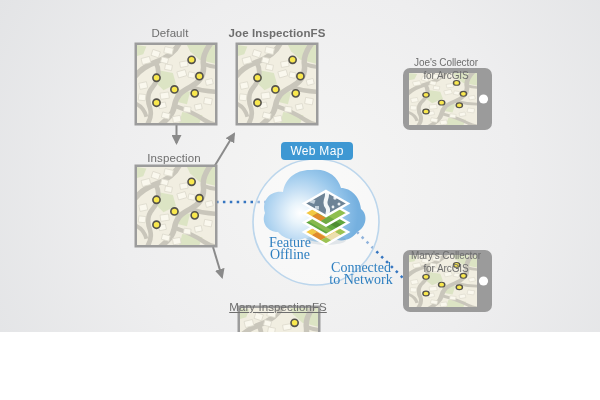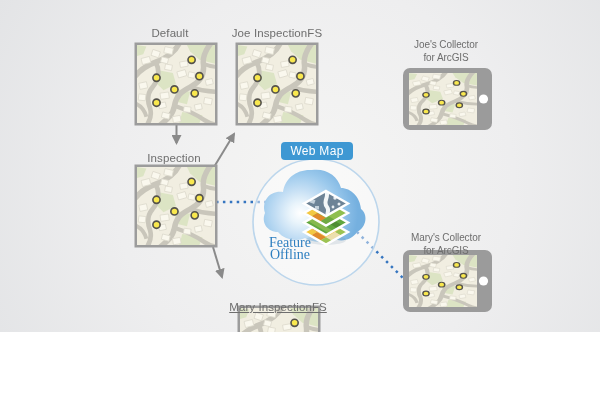--- a/index.html
+++ b/index.html
@@ -2,21 +2,21 @@
 <html style="--canvas_edge: #e3e4e6; --canvas_center: #f5f5f4; --accent: #3e98d3; --accent_text: #2e7fc0; --dotted: #3575c0; --label_text: #6e6e6e; --muted_text: #909090; --arrow: #8a8a8a; --map_border: #9c9c9c; --map_bg: #f1eee1; --map_road: #c9c6bb; --map_green: #dce4c4; --map_building: #faf8ee; --dot_fill: #f9e84e; --dot_stroke: #55534c; --tablet_body: #9b9b9b; --halo_stroke: #bcd6ec;"><head>
 <meta charset="utf-8">
 <style>
   html,body{margin:0;padding:0;}
   #stage{position:relative;width:600px;height:332px;overflow:hidden;
     font-family:"Liberation Sans",sans-serif;
     background:radial-gradient(circle at 50% 55%, var(--canvas_center) 0%, #eeeeef 55%, var(--canvas_edge) 100%);padding-left:28px;}
   .overlay{position:absolute;left:0;top:0;}
   .lbl{position:absolute;transform:translateX(-50%);white-space:nowrap;text-align:center;}
   .map-label{font-size:11.5px;color:var(--label_text);letter-spacing:.1px;}
-  .dev-title{font-size:10px;line-height:13px;color:var(--label_text);letter-spacing:-.1px;}
+  .dev-title{font-size:10px;line-height:13px;color:var(--label_text);letter-spacing:-.1px;margin-top:18px;}
   .dev-status{font-size:8.5px;line-height:12px;color:var(--muted_text);letter-spacing:-.1px;}
   .blue-cap{font-size:14px;line-height:11.5px;color:var(--accent_text);letter-spacing:0;font-family:Liberation Serif, serif;}
   .badge{position:absolute;left:281px;top:142px;width:72px;height:18px;border-radius:4px;
     background:var(--accent);color:#fff;font-size:12px;line-height:18px;text-align:center;letter-spacing:.3px;}
   
   .map-bg{fill:var(--map_bg);}
   .map-green{fill:var(--map_green);}
   .map-road{stroke:var(--map_road);fill:none;}
   .map-bldg{fill:var(--map_building);stroke:#dddacd;stroke-width:1;}
   .map-dot{fill:var(--dot_fill);stroke:var(--dot_stroke);stroke-width:2.1;}
@@ -224,31 +224,35 @@
   <g>
     <rect class="tablet" x="403" y="250" width="89" height="62" rx="7"></rect>
     <svg x="409" y="255" width="68" height="52" viewBox="0 0 100 100" preserveAspectRatio="none">
           <use href="#mapart"></use>
         </svg>
     <circle class="homebtn" cx="483.5" cy="281" r="4.6"></circle>
   </g>
 </svg>
 
 <div class="lbl map-label" style="left:170px;top:27px;">Default</div>
-<div class="lbl map-label" style="left:277px;top:27px;">Joe InspectionFS</div>
+<div class="lbl map-label" style="left:277px;top:27px;font-weight:bold;">Joe InspectionFS</div>
 <div class="lbl map-label" style="left:174px;top:152px;">Inspection</div>
 <div class="lbl map-label" style="left:278px;top:301px;text-decoration:underline;">Mary InspectionFS</div>
 
 <div class="badge">Web Map</div>
 
 <div class="lbl blue-cap" style="left:290px;top:237px;">
   <div>Feature</div>
   <div>Offline</div>
 </div>
 
+<div class="lbl blue-cap" style="left:361px;top:262px;">
+  <div>Connected</div>
+  <div>to Network</div>
+</div>
 
 <div class="lbl dev-title" style="left:446px;top:38px;">
   <div>Joe's Collector</div>
   <div>for ArcGIS</div>
 </div>
 
 
 <div class="lbl dev-title" style="left:446px;top:231px;">
   <div>Mary's Collector</div>
   <div>for ArcGIS</div>

